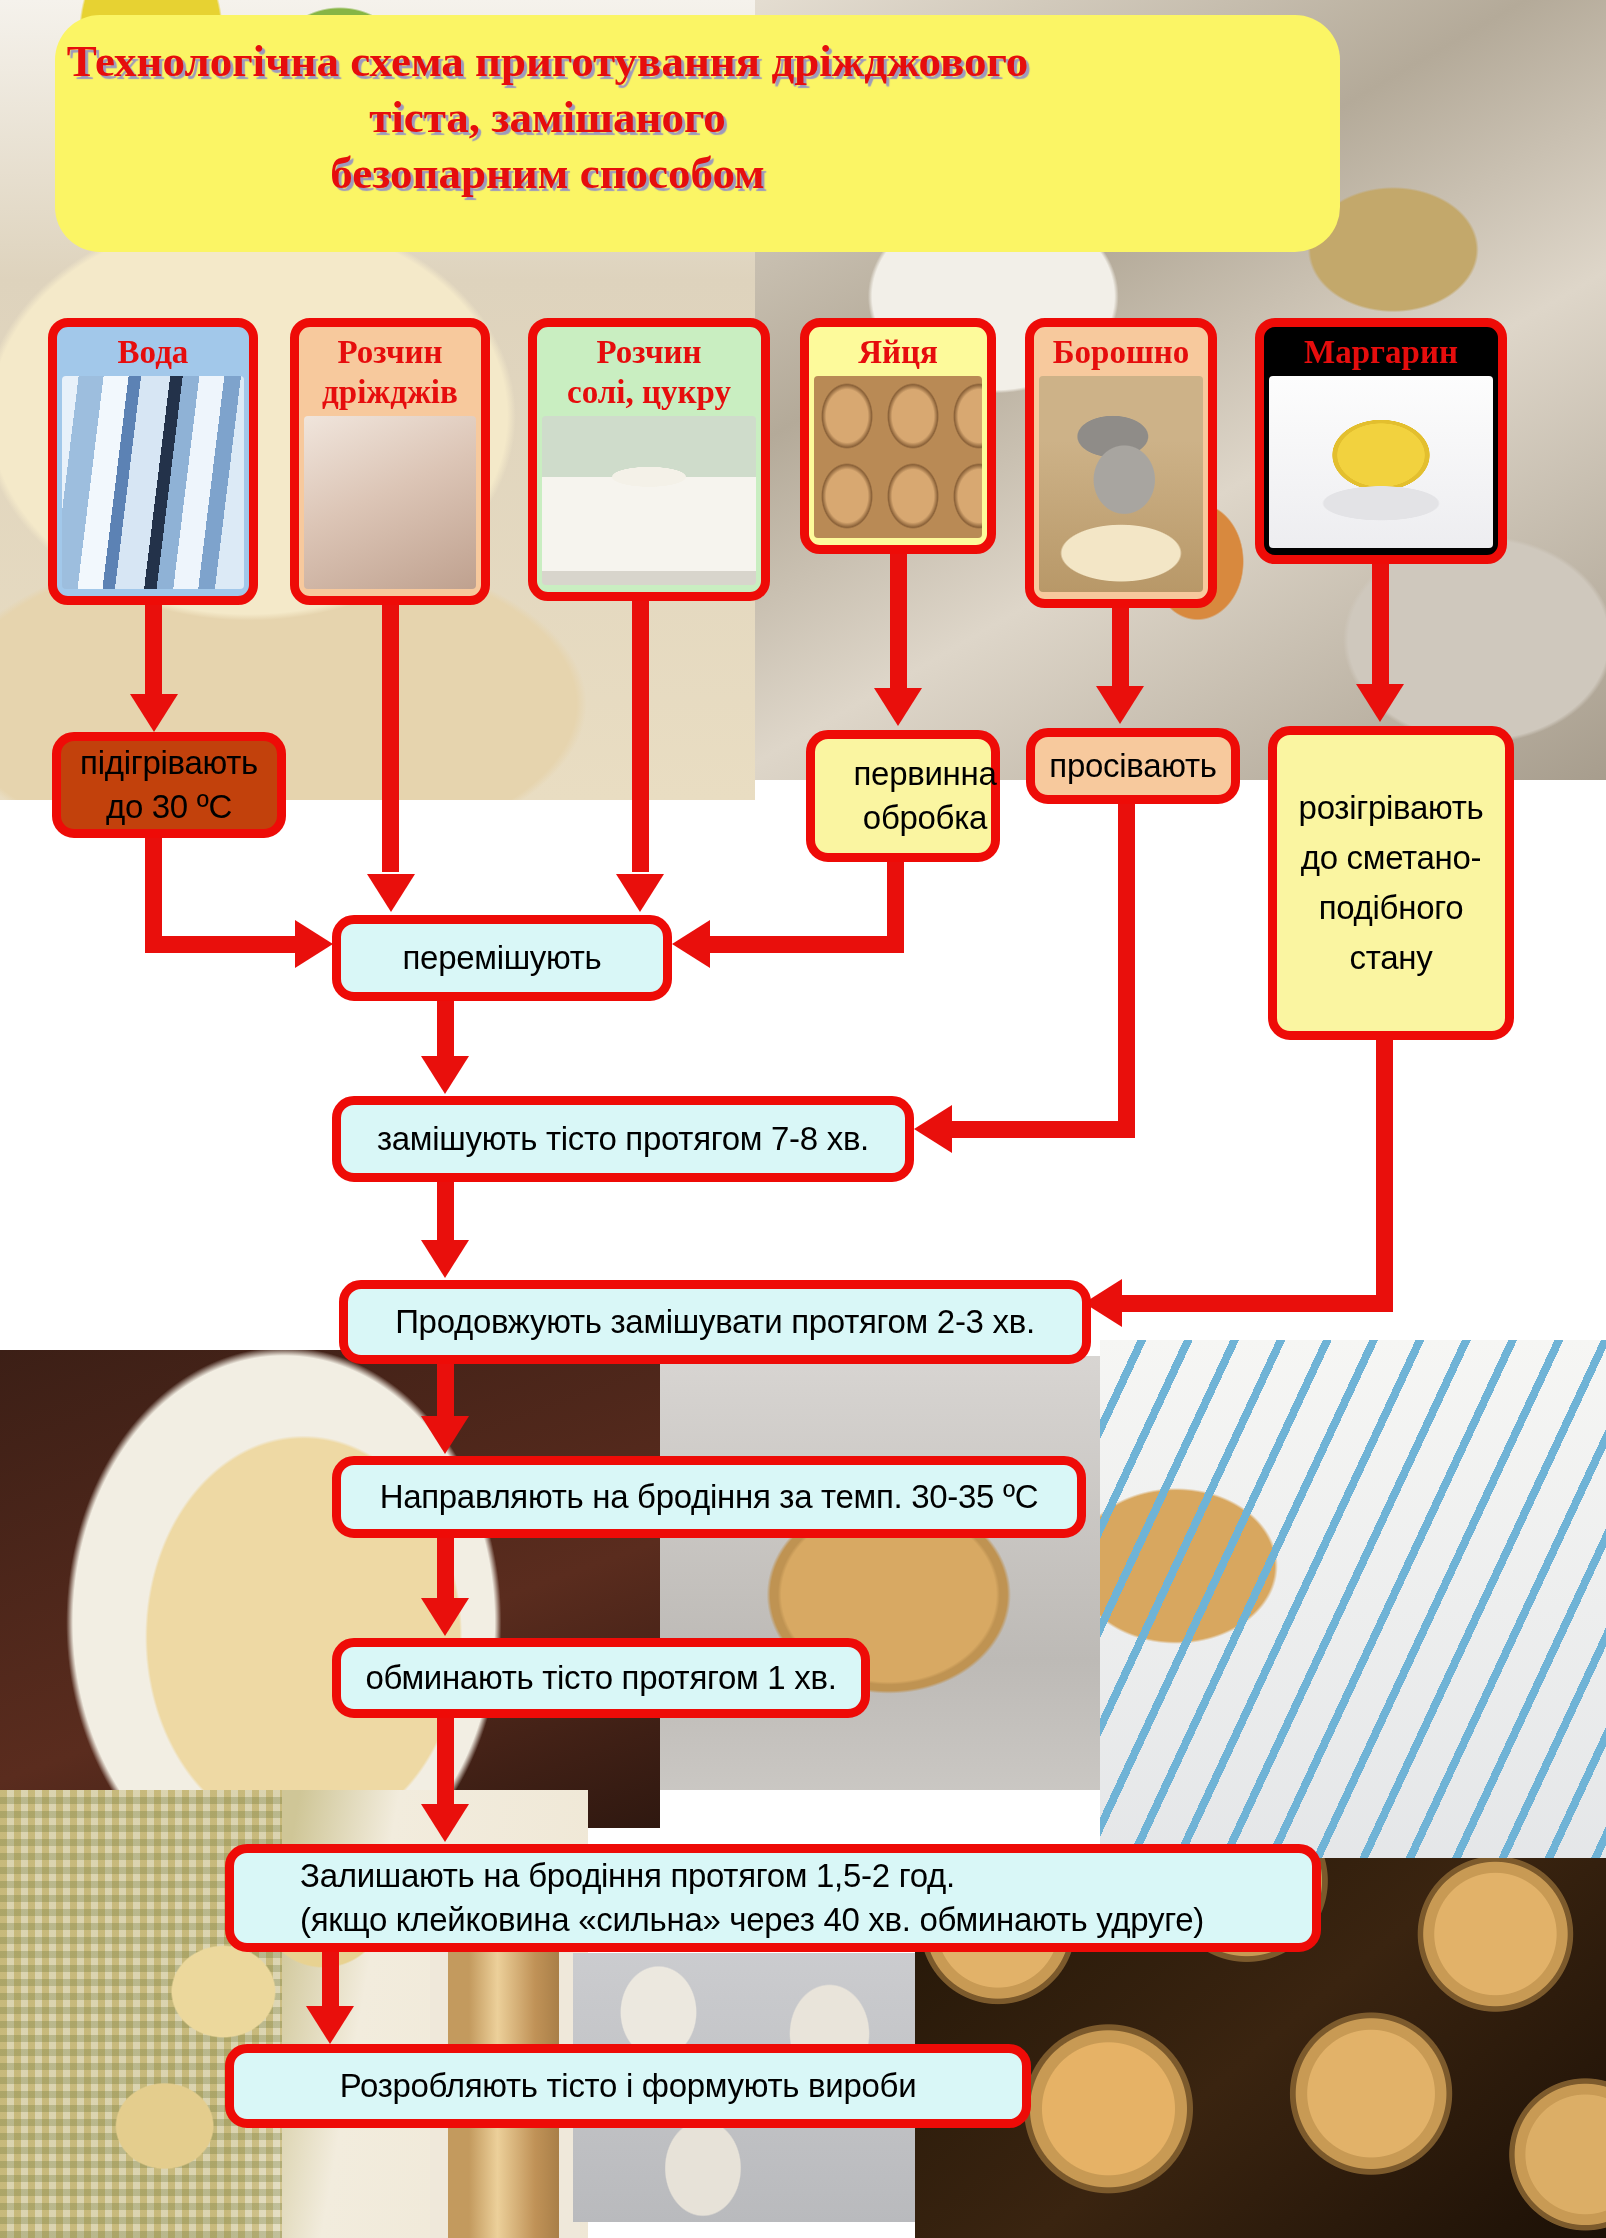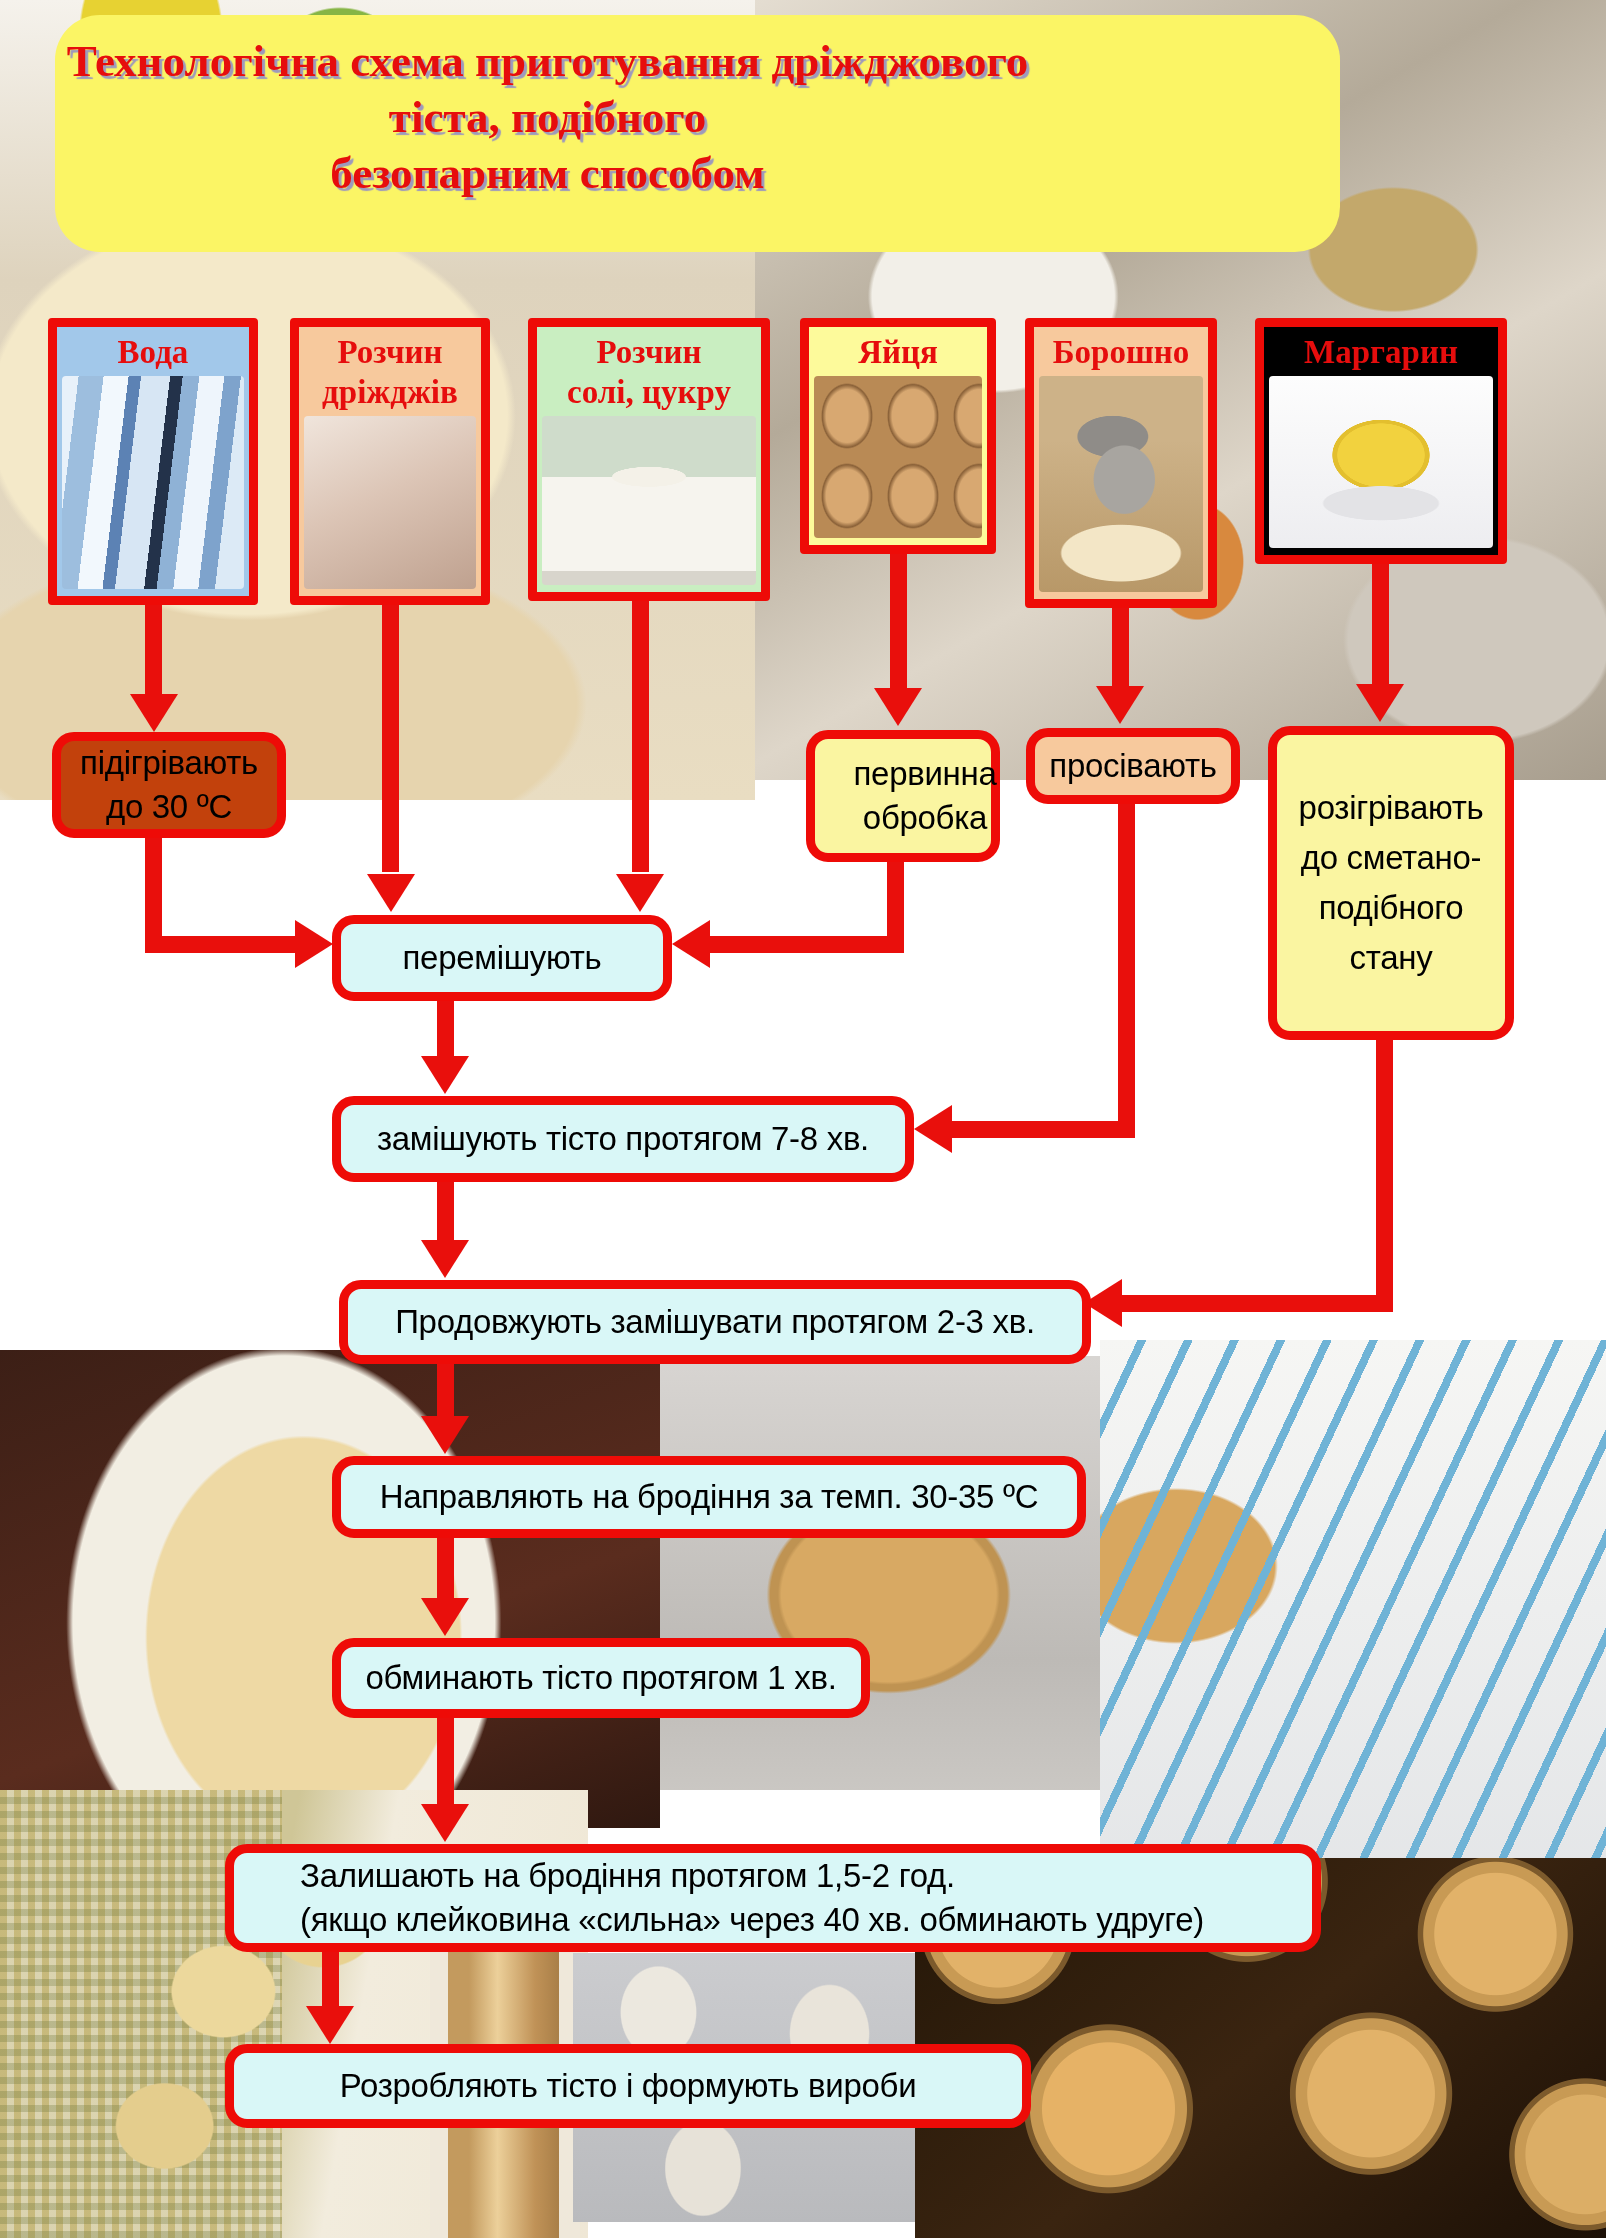--- a/index.html
+++ b/index.html
@@ -57,21 +57,21 @@
       radial-gradient(circle 90px at 97% 78%, #dcae66 0 66%, #c89a54 67% 78%, #7c5a2c 79% 84%, rgba(0,0,0,0) 85%),
       linear-gradient(140deg,#241708,#3a2410 50%,#1c1006);}
 
   
   .title-box{position:absolute;left:55px;top:15px;width:1285px;height:237px;background:#fbf565;border-radius:45px;z-index:2;}
   .title-text{position:absolute;left:0;top:18px;width:985px;text-align:center;
       font-family:"Liberation Serif",serif;font-weight:bold;font-size:45px;line-height:56px;
       color:#e60d0d;text-shadow:3px 3px 1px #9d99bd;}
 
   
-  .ibox{position:absolute;z-index:4;border:9px solid #ee0b07;border-radius:4px;overflow:hidden;display:flex;flex-direction:column;}
+  .ibox{position:absolute;z-index:4;border:9px solid #ee0b07;border-radius:20px;overflow:hidden;display:flex;flex-direction:column;}
   .ilabel{flex:0 0 auto;text-align:center;white-space:pre-line;padding-top:5px;
       font-family:"Liberation Serif",serif;font-weight:bold;font-size:33px;line-height:40px;color:#e60d0d;}
   .iphoto{flex:1 1 auto;margin:4px 5px 7px;border-radius:4px;}
   .iv{left:48px;top:318px;width:210px;height:287px;background:#a2c8ea;}
   .iy{left:290px;top:318px;width:200px;height:287px;background:#f7c99d;}
   .is{left:528px;top:318px;width:242px;height:283px;background:#c9eec1;}
   .ie{left:800px;top:318px;width:196px;height:236px;background:#fdfa9b;}
   .ib{left:1025px;top:318px;width:192px;height:290px;background:#f7c99d;}
   .im{left:1255px;top:318px;width:252px;height:246px;background:#000000;}
   .ph-water{background:linear-gradient(97deg,#e8f1fa 0 8%,#9dbede 8% 20%,#f2f8fd 20% 32%,#5c82b4 32% 38%,#d7e6f4 38% 52%,#23324a 52% 58%,#8fb2d6 58% 66%,#eef5fc 66% 78%,#7ea3cc 78% 86%,#dceaf6 86%);}
@@ -125,21 +125,21 @@
   <div class="photo p4"></div>
   <div class="photo p5"></div>
   <div class="photo p6"></div>
   <div class="photo p7"></div>
   <div class="photo p8"></div>
   <div class="photo p9"></div>
 
   <div class="title-box">
     <div class="title-text">
       <div>Технологічна схема приготування дріжджового</div>
-      <div>тіста, подібного</div>
+      <div>тіста, замішаного</div>
       <div>безопарним способом</div>
     </div>
   </div>
 
   <div class="ibox iv">
     <div class="ilabel">Вода</div>
     <div class="iphoto ph-water"></div>
   </div>
   <div class="ibox iy">
     <div class="ilabel">Розчин

